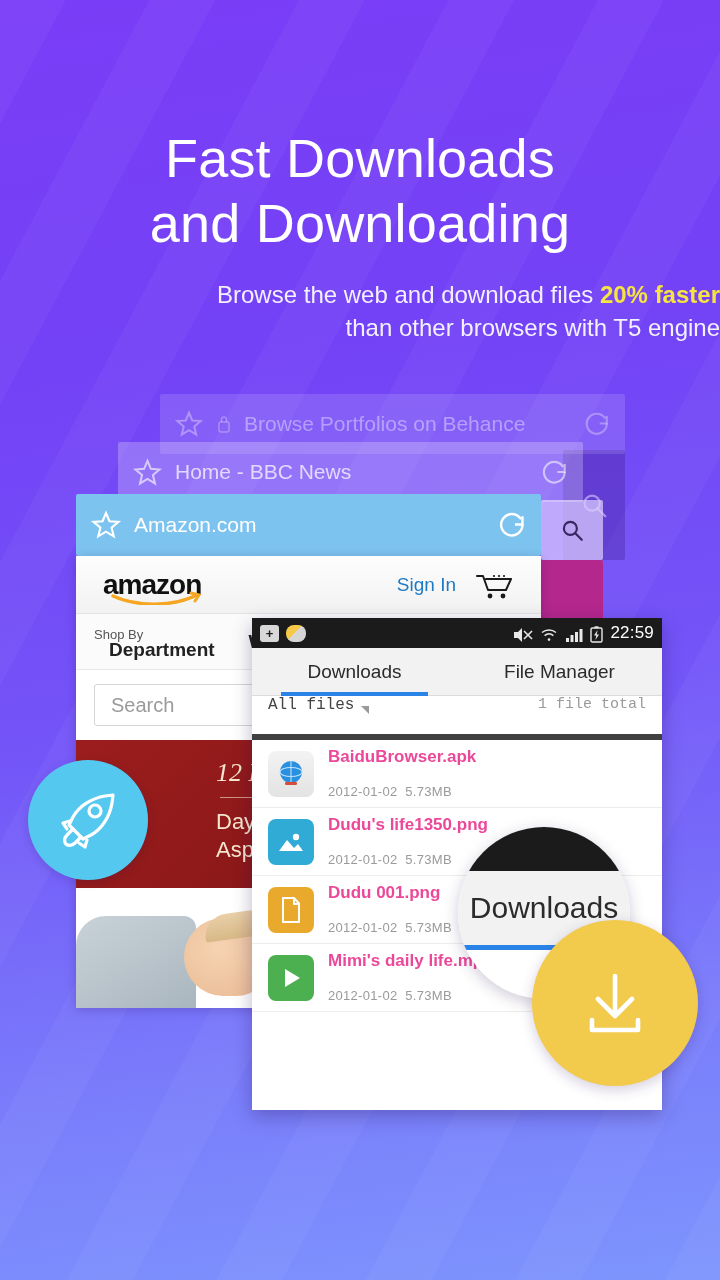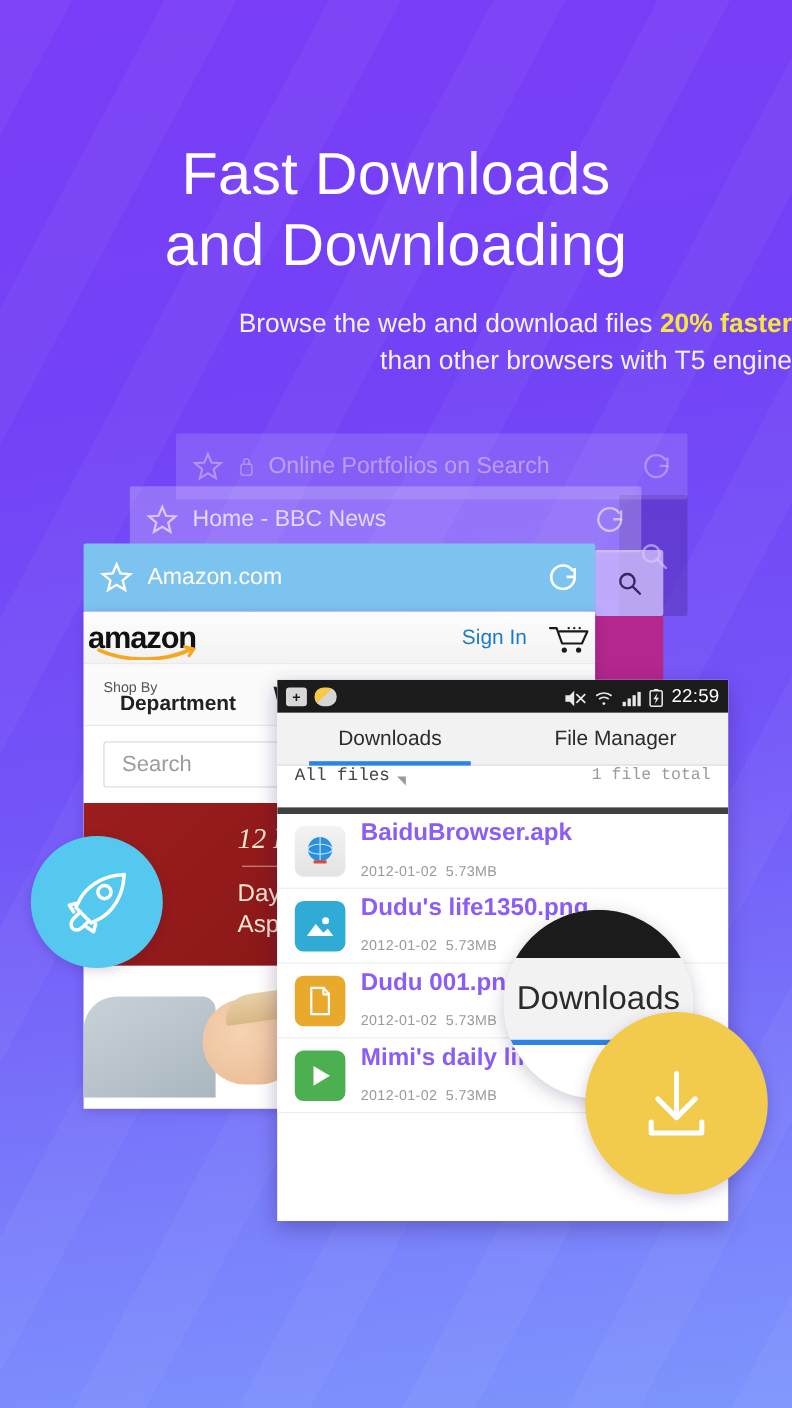--- a/index.html
+++ b/index.html
@@ -76,22 +76,22 @@
   .strip-b{ left:541px; top:500px; width:62px; height:60px; background:rgba(220,205,255,0.72); }
   .strip-c{ left:541px; top:560px; width:62px; height:62px; background:#b4278d; }
 
   
   .amazon{
     position:absolute; left:76px; top:556px; width:465px; height:452px;
     background:#ffffff; overflow:hidden;
     box-shadow:0 2px 10px rgba(40,10,90,0.22);
   }
   .az-head{
-    height:48px; background:linear-gradient(#fdfdfd,#f2f2f2);
-    display:flex; align-items:center; padding:0 4px;
+    height:58px; background:linear-gradient(#fdfdfd,#f2f2f2);
+    display:flex; align-items:center; padding:0 27px;
     border-bottom:1px solid #e3e3e3;
   }
   .az-logo{ font-size:28px; font-weight:700; color:#111; letter-spacing:-1px; position:relative; }
   .az-swoosh{ position:absolute; left:8px; bottom:-4px; width:92px; height:14px; }
   .az-spacer{ flex:1; }
   .az-signin{ color:#1f7ac4; font-size:19px; margin-right:18px; }
   .az-nav{
     height:56px; display:flex; align-items:center; padding:0 18px; gap:34px;
     border-bottom:1px solid #e8e8e8; background:#fbfbfb;
   }
@@ -189,21 +189,21 @@
     border-bottom:1px solid #ededed; gap:14px;
   }
   .fileicon{
     width:46px; height:46px; border-radius:8px; flex:none;
     display:flex; align-items:center; justify-content:center;
   }
   .fi-apk{ background:linear-gradient(#f3f3f3,#e3e3e3); }
   .fi-img{ background:#2fabd6; }
   .fi-doc{ background:#e9a92c; }
   .fi-med{ background:#4caf50; }
-  .filemeta .fname{ font-size:22px; color:#8b5cf6; font-weight:600; line-height:22px; }
+  .filemeta .fname{ font-size:17px; color:#ec4899; font-weight:600; line-height:22px; }
   .filemeta .fsub{ font-size:13px; color:#9a9a9a; line-height:19px; letter-spacing:0.3px;margin-top:14px; }
 
   
   .rocket{
     position:absolute; left:28px; top:760px; width:120px; height:120px;
     border-radius:50%; background:#55c8f0;
     display:flex; align-items:center; justify-content:center;
     box-shadow:0 3px 10px rgba(30,10,80,0.16);
   }
   .dlbadge{
@@ -259,21 +259,21 @@
 
   <div class="tabcard tab-behance">
     <div class="bar">
       <svg class="ic" width="30" height="30" viewBox="0 0 24 24" fill="none" stroke="rgba(255,255,255,0.35)" stroke-width="1.6">
         <polygon points="12,3 14.6,9.2 21.3,9.7 16.2,14 17.8,20.5 12,17 6.2,20.5 7.8,14 2.7,9.7 9.4,9.2"></polygon>
       </svg>
       <svg class="ic" width="16" height="22" viewBox="0 0 16 22" fill="none" stroke="rgba(255,255,255,0.30)" stroke-width="1.5">
         <rect x="3" y="9" width="10" height="10" rx="2"></rect>
           <path d="M5.5 9V6.5a2.5 2.5 0 0 1 5 0V9"></path>
       </svg>
-      <div class="title">Online Portfolios on Search</div>
+      <div class="title">Browse Portfolios on Behance</div>
       <svg class="ic" width="30" height="30" viewBox="0 0 24 24" fill="none" stroke="rgba(255,255,255,0.32)" stroke-width="1.7">
         <path d="M19 7a8 8 0 1 0 1.6 5" stroke-linecap="round"></path>
           <polyline points="20.6,5.5 20.6,11.6 15,11.6"></polyline>
       </svg>
     </div>
   </div>
 
   <div class="tabcard tab-bbc">
     <div class="bar">
       <svg class="ic" width="31" height="31" viewBox="0 0 24 24" fill="none" stroke="rgba(255,255,255,0.62)" stroke-width="1.6">

